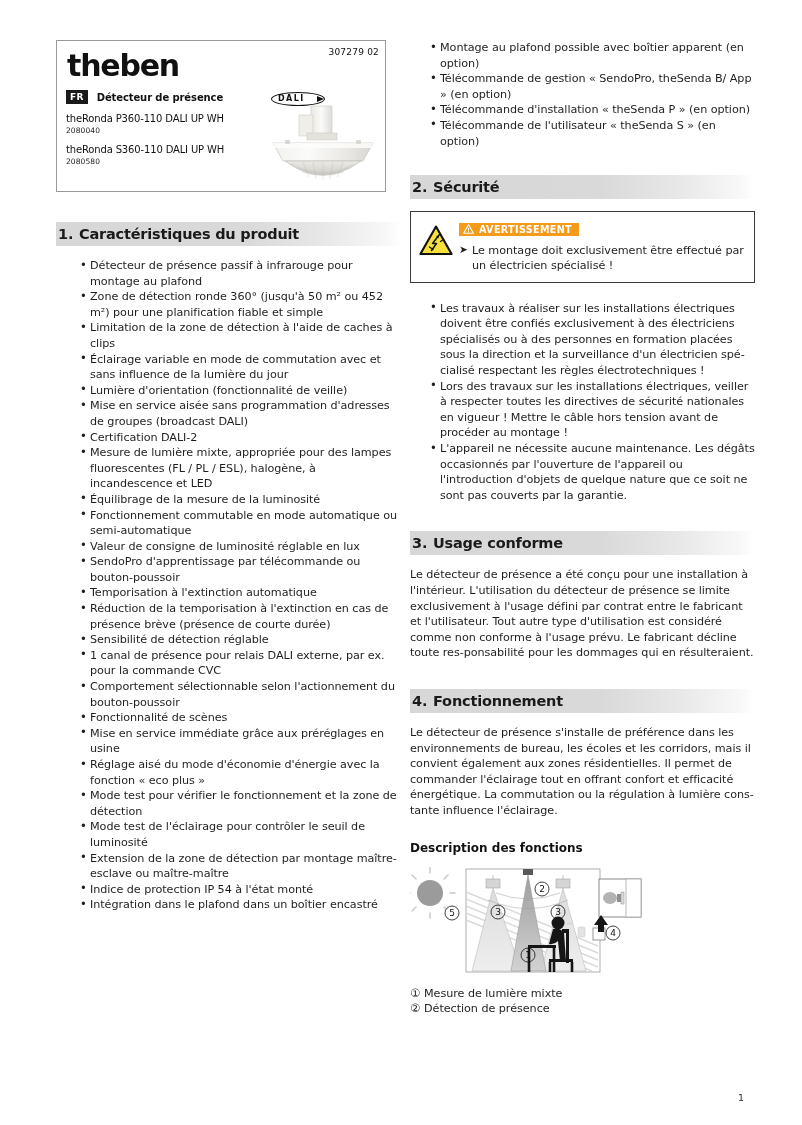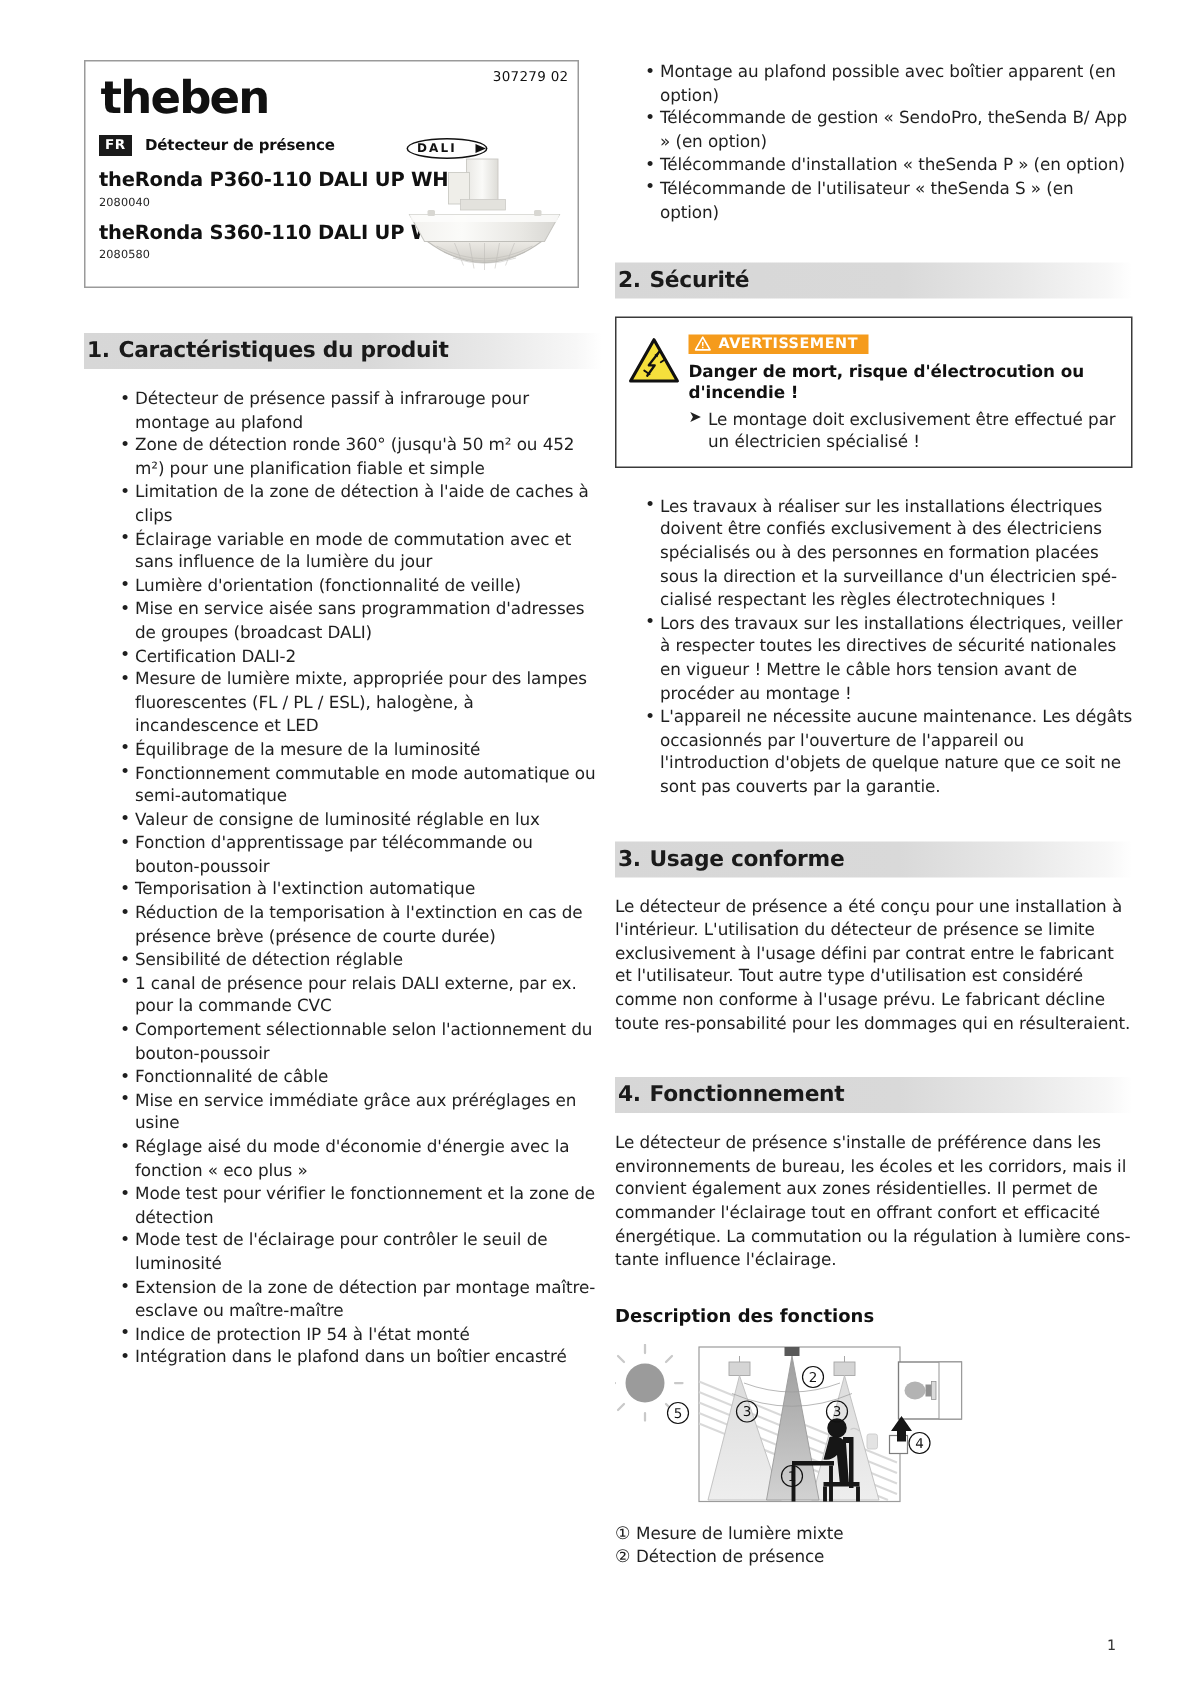--- a/index.html
+++ b/index.html
@@ -73,22 +73,22 @@
     display: inline-block;
   }
   .doc-type {
     font-size: 10px;
     font-weight: bold;
     color: #111;
     margin-left: 9px;
     letter-spacing: -0.1px;
   }
   .model {
-    font-size: 13px;
-    font-weight: bold;
+    font-size: 10px;
+    font-weight: normal;
     color: #111;
     margin-top: 9px;
     letter-spacing: -0.15px;
   }
   .artno {
     font-size: 7.5px;
     color: #222;
     margin-top: 2px;
     letter-spacing: .1px;
   }
@@ -383,27 +383,27 @@
         <li>Zone de détection ronde 360° (jusqu'à 50 m² ou 452 m²) pour une planification fiable et simple</li>
         <li>Limitation de la zone de détection à l'aide de caches à clips</li>
         <li>Éclairage variable en mode de commutation avec et sans influence de la lumière du jour</li>
         <li>Lumière d'orientation (fonctionnalité de veille)</li>
         <li>Mise en service aisée sans programmation d'adresses de groupes (broadcast DALI)</li>
         <li>Certification DALI-2</li>
         <li>Mesure de lumière mixte, appropriée pour des lampes fluorescentes (FL / PL / ESL), halogène, à incandescence et LED</li>
         <li>Équilibrage de la mesure de la luminosité</li>
         <li>Fonctionnement commutable en mode automatique ou semi-automatique</li>
         <li>Valeur de consigne de luminosité réglable en lux</li>
-        <li>Fonction d'apprentissage par télécommande ou bouton-poussoir</li>
+        <li>SendoPro d'apprentissage par télécommande ou bouton-poussoir</li>
         <li>Temporisation à l'extinction automatique</li>
         <li>Réduction de la temporisation à l'extinction en cas de présence brève (présence de courte durée)</li>
         <li>Sensibilité de détection réglable</li>
         <li>1 canal de présence pour relais DALI externe, par ex. pour la commande CVC</li>
         <li>Comportement sélectionnable selon l'actionnement du bouton-poussoir</li>
-        <li>Fonctionnalité de câble</li>
+        <li>Fonctionnalité de scènes</li>
         <li>Mise en service immédiate grâce aux préréglages en usine</li>
         <li>Réglage aisé du mode d'économie d'énergie avec la fonction « eco plus »</li>
         <li>Mode test pour vérifier le fonctionnement et la zone de détection</li>
         <li>Mode test de l'éclairage pour contrôler le seuil de luminosité</li>
         <li>Extension de la zone de détection par montage maître-esclave ou maître-maître</li>
         <li>Indice de protection IP 54 à l'état monté</li>
         <li>Intégration dans le plafond dans un boîtier encastré</li>
       </ul>
 
   </div>
@@ -438,21 +438,20 @@
         <div class="warn-banner">
           <span class="btri">
             <svg width="11" height="10" viewBox="0 0 11 10">
               <path d="M5.5 0.8 L10.4 9.2 L0.6 9.2 Z" fill="none" stroke="#ffffff" stroke-width="1.1" stroke-linejoin="round"></path>
               <rect x="5" y="4" width="1" height="2.6" fill="#fff"></rect>
               <rect x="5" y="7.2" width="1" height="1" fill="#fff"></rect>
             </svg>
           </span>
           <span class="btxt">AVERTISSEMENT</span>
         </div>
-        <div class="warn-title">Danger de mort, risque d'électrocution ou d'incendie !</div>
         <div class="warn-action">
           <span class="arrow">➤</span>
           <span>Le montage doit exclusivement être effectué par un électricien spécialisé !</span>
         </div>
       </div>
     </div>
 
     <div style="height:18px"></div>
 
     <ul class="blist indent-r" id="security-list">

